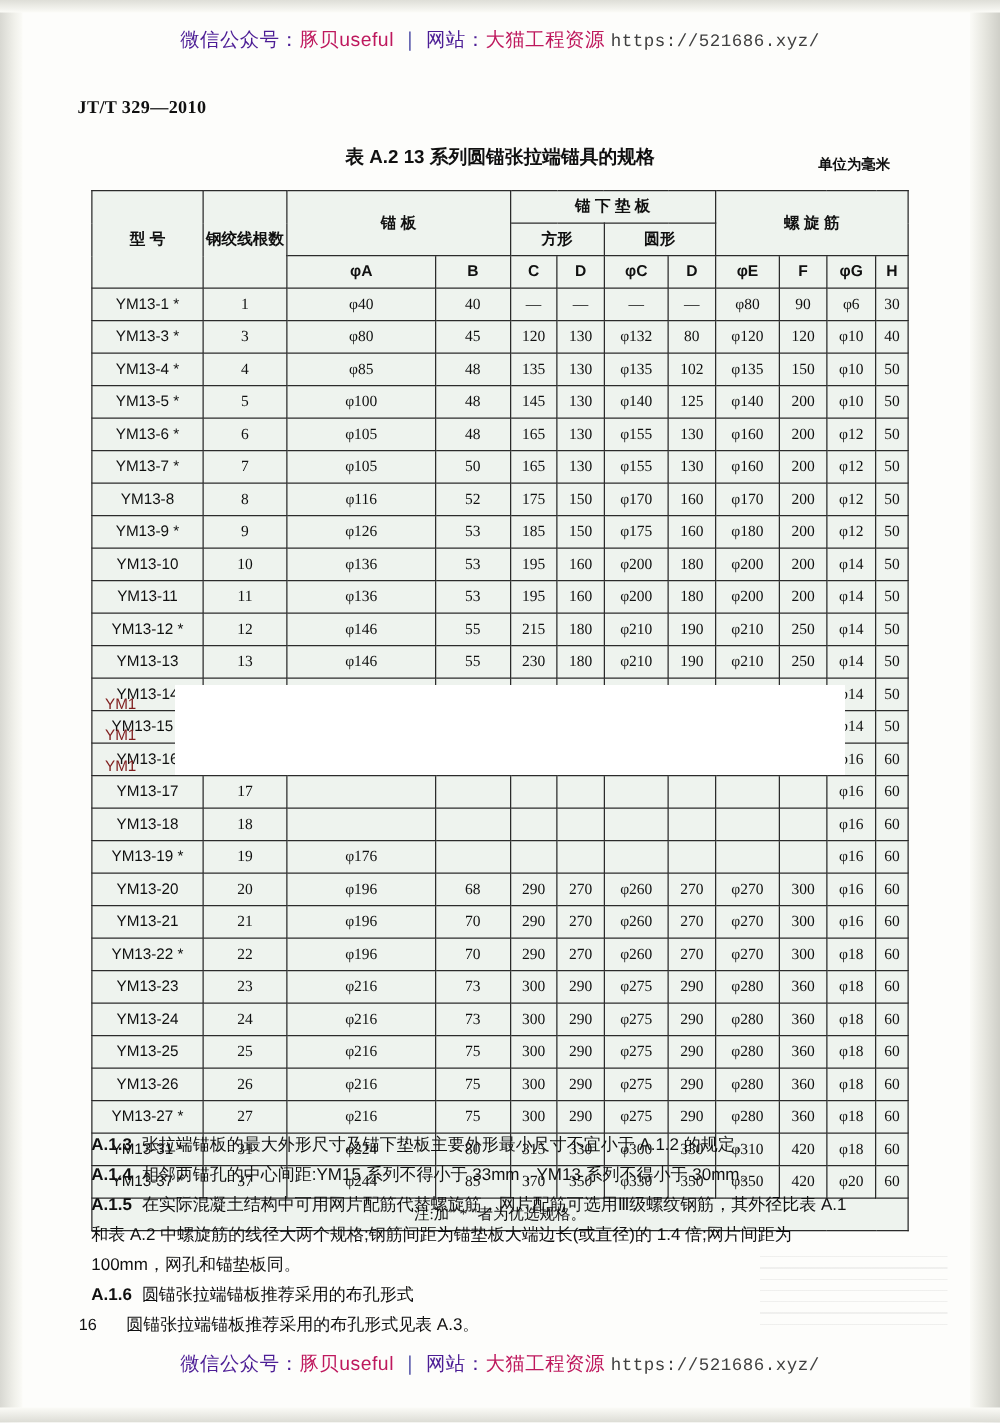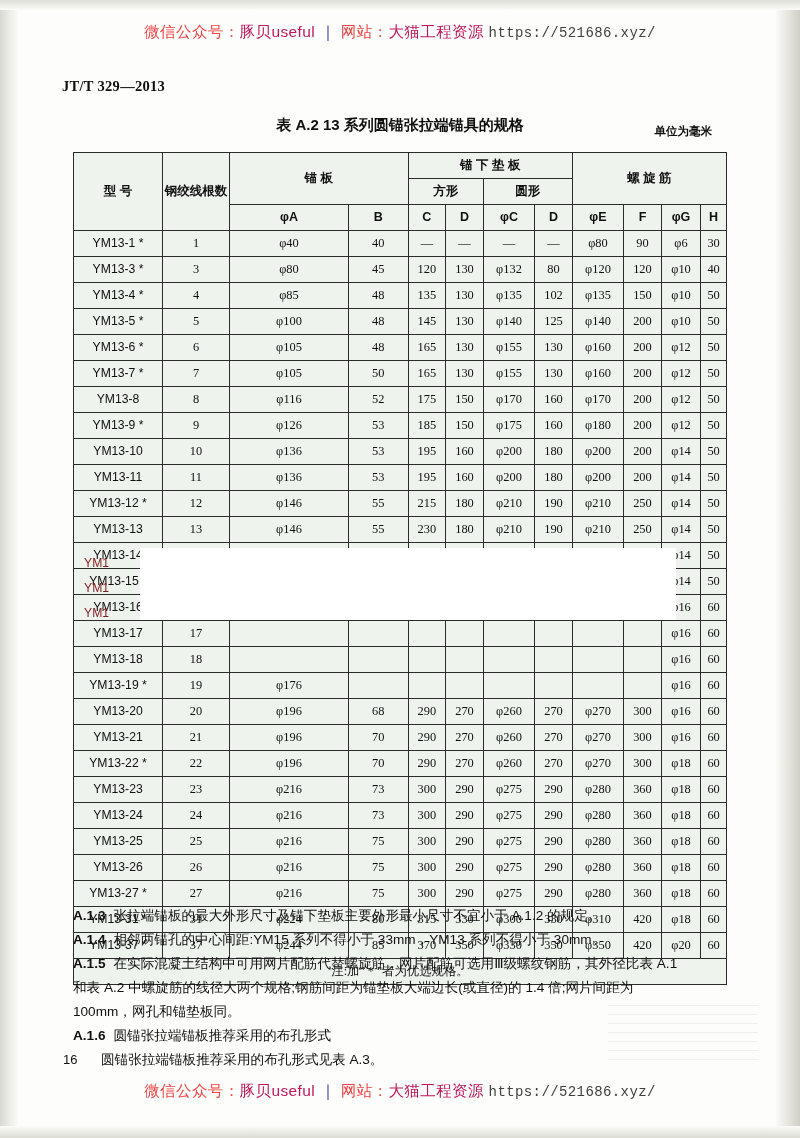--- a/index.html
+++ b/index.html
@@ -46,21 +46,21 @@
     position: absolute;
     width: 100%;
     text-align: center;
     font-family: "Liberation Sans", sans-serif;
     font-size: 15.5px;
     letter-spacing: .4px;
     white-space: nowrap;
   }
   .watermark-top { top: 22px; }
   .watermark-bottom { top: 1081px; }
-  .wm-seg { color: #ef4444; }
+  .wm-seg { color: #4c1d95; }
   .wm-red { color: #be185d; }
   .wm-sep { color: #1a1a8c; margin: 0 5px; }
   .wm-url { color: #404040; font-family: "Liberation Mono", monospace; font-size: 14px;}
 
   .std-no {
     position: absolute;
     left: 62px; top: 78px;
     font-family: "Liberation Serif", serif;
     font-weight: bold;
     font-size: 14.5px;
@@ -169,21 +169,21 @@
 <div class="page">
   <div class="edge-left"></div>
   <div class="edge-right"></div>
   <div class="edge-top"></div>
   <div class="edge-bottom"></div>
 
   <div class="watermark-top">
     <span class="wm-seg">微信公众号：</span><span class="wm-red">豚贝useful</span><span class="wm-sep">｜</span><span class="wm-seg">网站：</span><span class="wm-red">大猫工程资源</span> <span class="wm-url">https://521686.xyz/</span>
   </div>
 
-  <div class="std-no">JT/T 329—2013</div>
+  <div class="std-no">JT/T 329—2010</div>
   <div class="tbl-title">表 A.2  13 系列圆锚张拉端锚具的规格</div>
   <div class="tbl-unit">单位为毫米</div>
 
   <table class="spec">
     <thead>
       <tr>
         <th rowspan="3" style="width:88px">型  号</th>
         <th rowspan="3" style="width:66px">钢绞线根数</th>
         <th colspan="2" rowspan="2" style="width:92px">锚  板</th>
         <th colspan="4">锚 下 垫 板</th>

